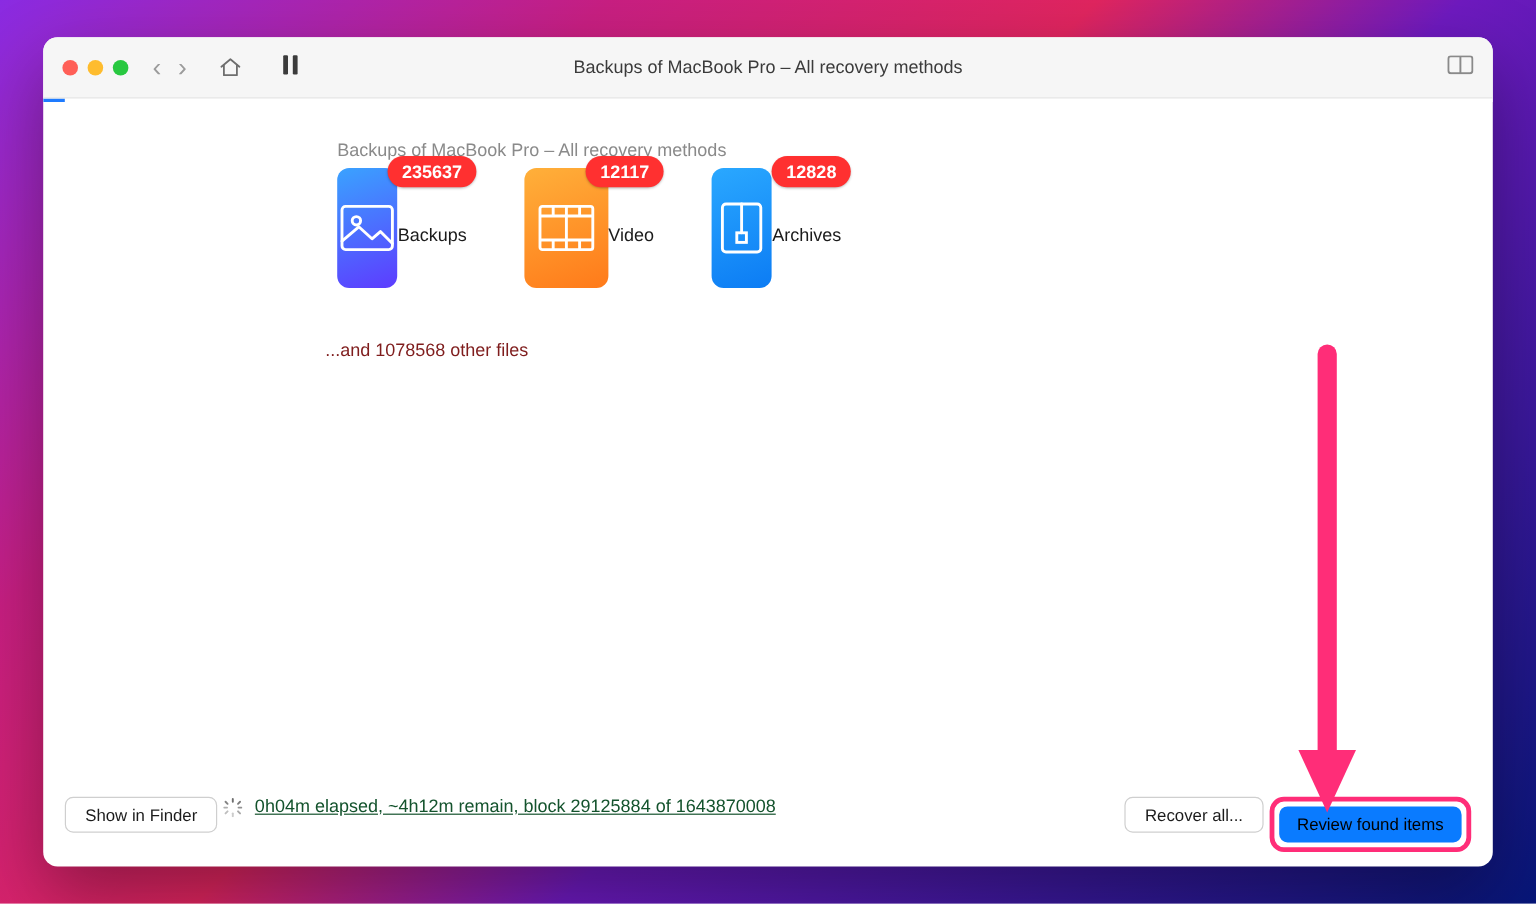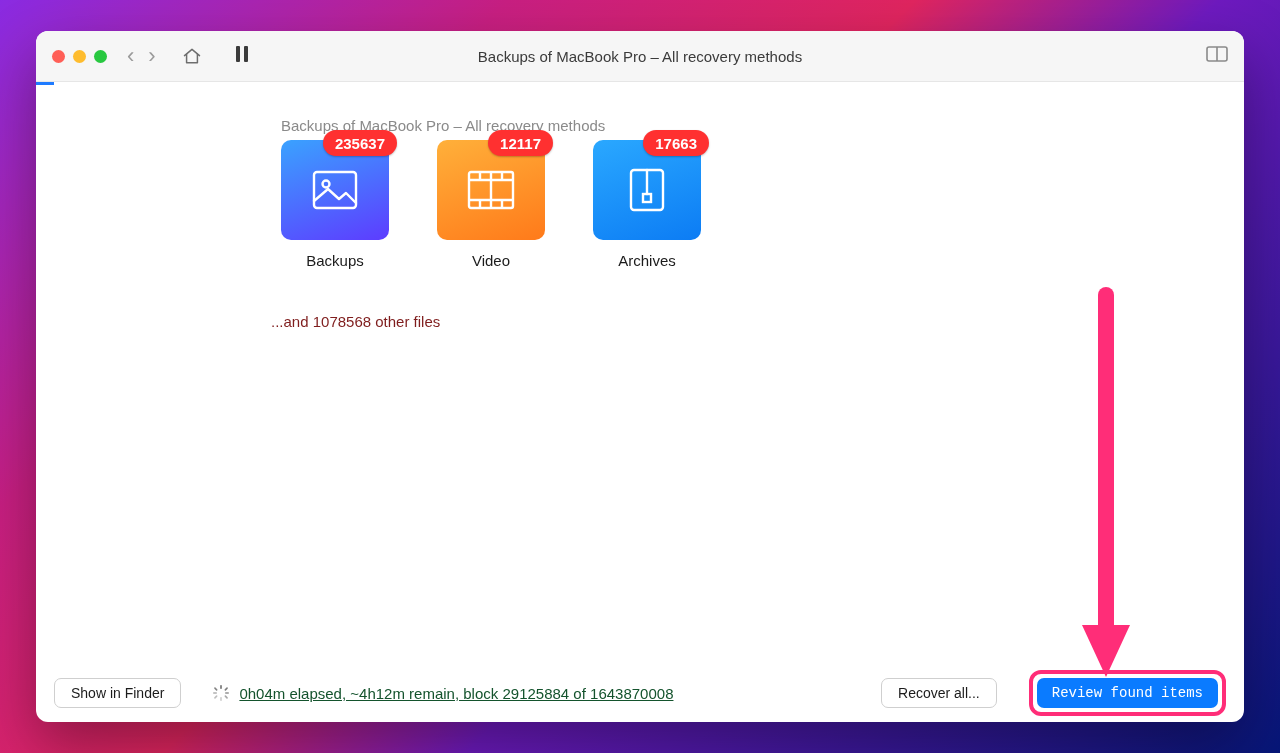--- a/index.html
+++ b/index.html
@@ -30,47 +30,47 @@
 .home-icon{margin-right:32px;color:#6e6e6e;}
 .pause-icon{color:#3b3b3b;}
 .title-text{position:absolute;left:0;right:0;text-align:center;color:#3b3b3b;font-size:15px;font-weight:500;pointer-events:none;}
 .sidebar-toggle{margin-left:auto;color:#8a8a8a;}
 .progress-track{height:3px;background:#fff;}
 .progress-fill{height:100%;width:18px;background:#1e7bff;}
 .content{flex:1;padding:32px 0 0 245px;color:#1b1b1b;}
 .breadcrumb{color:#8a8a8a;font-size:15px;margin:0 0 6px 0;}
 .summary{font-size:26px;font-weight:700;margin:0 0 34px 0;}
 .cats{display:flex;gap:48px;}
-.cat{width:108px;display:flex;flex-direction:column;align-items:center;position:relative;cursor:pointer;}
+.cat{width:108px;display:flex;flex-direction:row;align-items:center;position:relative;cursor:pointer;}
 .tile{width:108px;height:100px;border-radius:10px;display:flex;align-items:center;justify-content:center;}
 .tile.pictures{background:linear-gradient(160deg,#3aa2ff 0%,#5d3cff 100%);}
 .tile.video{background:linear-gradient(160deg,#ffb03a 0%,#ff7a1a 100%);}
 .tile.audio{background:linear-gradient(160deg,#2cd398 0%,#14b7c3 100%);}
 .tile.documents{background:linear-gradient(160deg,#ff8b6b 0%,#ff3a52 100%);}
 .tile.archives{background:linear-gradient(160deg,#2aa8ff 0%,#0c7cf4 100%);}
 .badge{
   position:absolute;top:-10px;right:-8px;height:26px;padding:0 12px;border-radius:13px;
   background:#ff3030;color:#fff;font-size:15px;font-weight:600;display:flex;align-items:center;
   box-shadow:0 1px 2px rgba(0,0,0,.25);
 }
 .cat-label{margin-top:12px;font-size:15px;color:#1b1b1b;}
 .other-files{margin-top:44px;color:#7f1d1d;font-size:15px;margin-left:-10px;}
 .footer{
-  flex:0 0 58px;height:58px;display:flex;align-items:center;padding:0 18px;gap:32px;
+  flex:0 0 58px;height:58px;display:flex;align-items:flex-start;padding:0 18px;gap:5px;
 }
 .std-btn{
   height:30px;padding:0 16px;border-radius:7px;border:1px solid #cfcfcf;background:#fff;
   font-size:14px;color:#1b1b1b;display:inline-flex;align-items:center;cursor:pointer;
 }
 .status-line{display:flex;align-items:center;gap:10px;color:#14532d;font-size:15px;text-decoration:underline;}
 .spinner{width:16px;height:16px;color:#6e6e6e;}
 .footer-spacer{flex:1;}
 .primary-btn{
-  height:30px;padding:0 15px;border-radius:7px;border:none;background:#0a7bff;color:#ffffff;
-  font-size:14px;font-weight:500;display:inline-flex;align-items:center;cursor:pointer;font-family:Liberation Mono, monospace;
+  height:30px;padding:0 15px;border-radius:7px;border:none;background:#0a7bff;color:#000000;
+  font-size:14px;font-weight:500;display:inline-flex;align-items:center;cursor:pointer;
 }
 .review-wrap{
   padding:4px;border-radius:12px;border:4px solid #ff2d78;display:inline-flex;
 }
 .callout-arrow{
   position:absolute;right:108px;top:254px;
 }
 </style>
 </head>
 <body>
@@ -144,21 +144,21 @@
               <line x1="36" y1="31" x2="36" y2="39"></line>
             <line x1="25" y1="11" x2="25" y2="31"></line>
           </svg>
         </div>
         <span class="cat-label">Video</span>
       </div>
 
 
 
       <div class="cat">
-        <div class="badge">17663</div>
+        <div class="badge">12828</div>
         <div class="tile archives">
           <svg width="42" height="48" viewBox="0 0 42 48" fill="none" stroke="#ffffff" stroke-width="2.4" stroke-linecap="round">
             <rect x="5" y="4" width="32" height="40" rx="3"></rect>
             <line x1="21" y1="4" x2="21" y2="28"></line>
             <rect x="17" y="28" width="8" height="8"></rect>
           </svg>
         </div>
         <span class="cat-label">Archives</span>
       </div>
 

